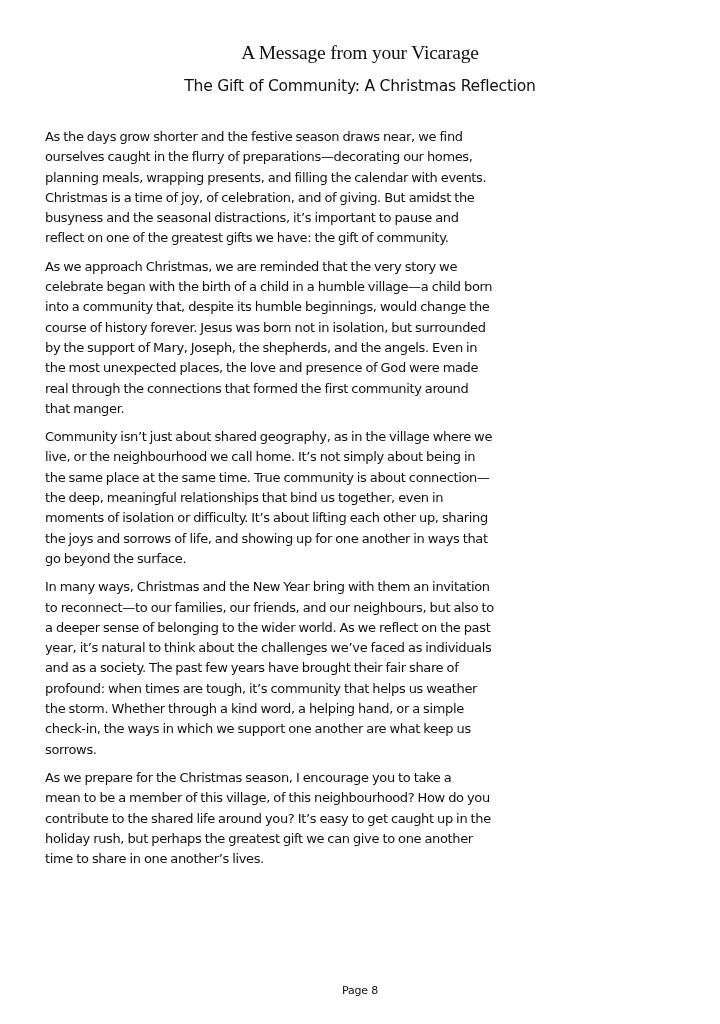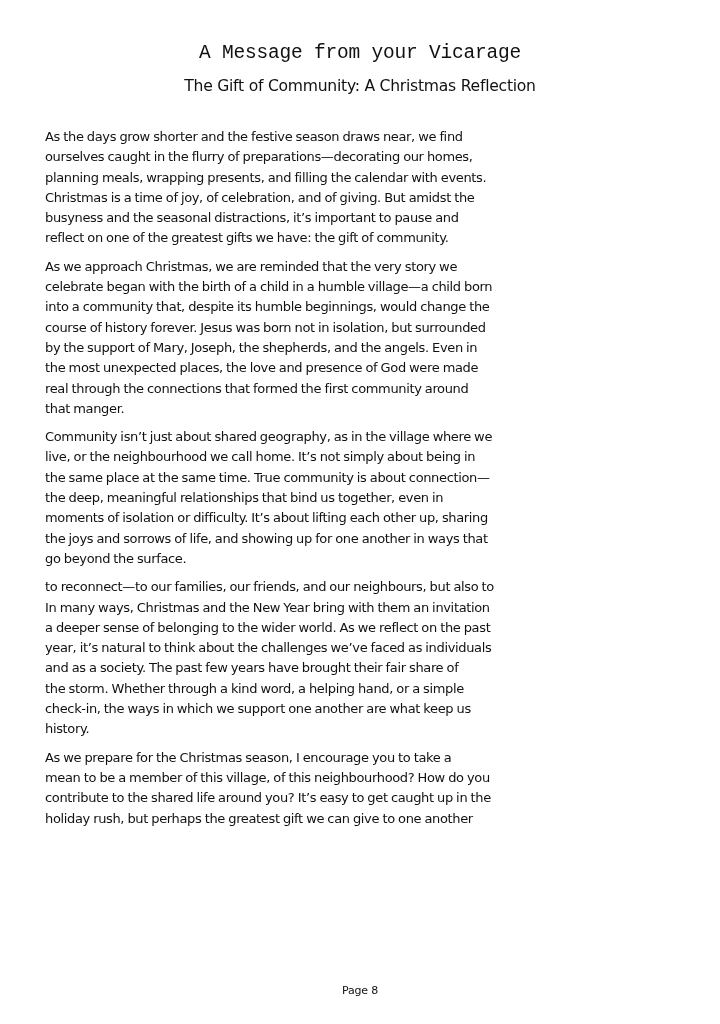--- a/index.html
+++ b/index.html
@@ -19,21 +19,21 @@
     position: absolute;
     left: 0; top: 0;
     width: 720px; height: 1024px;
     background: #ffffff;
   }
   .title {
     position: absolute;
     left: 0; width: 720px;
     top: 42px;
     text-align: center;
-    font-family: Liberation Mono, monospace;
+    font-family: Liberation Serif, serif;
     font-size: 19.5px;
     font-weight: normal;
     letter-spacing: -0.2px;
     margin: 0;
     color: #111;
   }
   .subtitle {
     position: absolute;
     left: 0; width: 720px;
     top: 77px;
@@ -101,31 +101,33 @@
       <p class="para">
         <span class="line">Community isn’t just about shared geography, as in the village where we</span>
         <span class="line">live, or the neighbourhood we call home. It’s not simply about being in</span>
         <span class="line">the same place at the same time. True community is about connection—</span>
         <span class="line">the deep, meaningful relationships that bind us together, even in</span>
         <span class="line">moments of isolation or difficulty. It’s about lifting each other up, sharing</span>
         <span class="line">the joys and sorrows of life, and showing up for one another in ways that</span>
         <span class="line">go beyond the surface.</span>
       </p>
       <p class="para">
+        <span class="line">In many ways, Christmas and the New Year bring with them an invitation</span>
         <span class="line">to reconnect—to our families, our friends, and our neighbours, but also to</span>
-        <span class="line">In many ways, Christmas and the New Year bring with them an invitation</span>
         <span class="line">a deeper sense of belonging to the wider world. As we reflect on the past</span>
         <span class="line">year, it’s natural to think about the challenges we’ve faced as individuals</span>
         <span class="line">and as a society. The past few years have brought their fair share of</span>
+        <span class="line">profound: when times are tough, it’s community that helps us weather</span>
         <span class="line">the storm. Whether through a kind word, a helping hand, or a simple</span>
         <span class="line">check-in, the ways in which we support one another are what keep us</span>
-        <span class="line">history.</span>
+        <span class="line">sorrows.</span>
       </p>
       <p class="para">
         <span class="line">As we prepare for the Christmas season, I encourage you to take a</span>
         <span class="line">mean to be a member of this village, of this neighbourhood? How do you</span>
         <span class="line">contribute to the shared life around you? It’s easy to get caught up in the</span>
         <span class="line">holiday rush, but perhaps the greatest gift we can give to one another</span>
+        <span class="line">time to share in one another’s lives.</span>
       </p>
     </div>
 
   <div class="page-number">Page 8</div>
 </div>
 
 </body></html>

